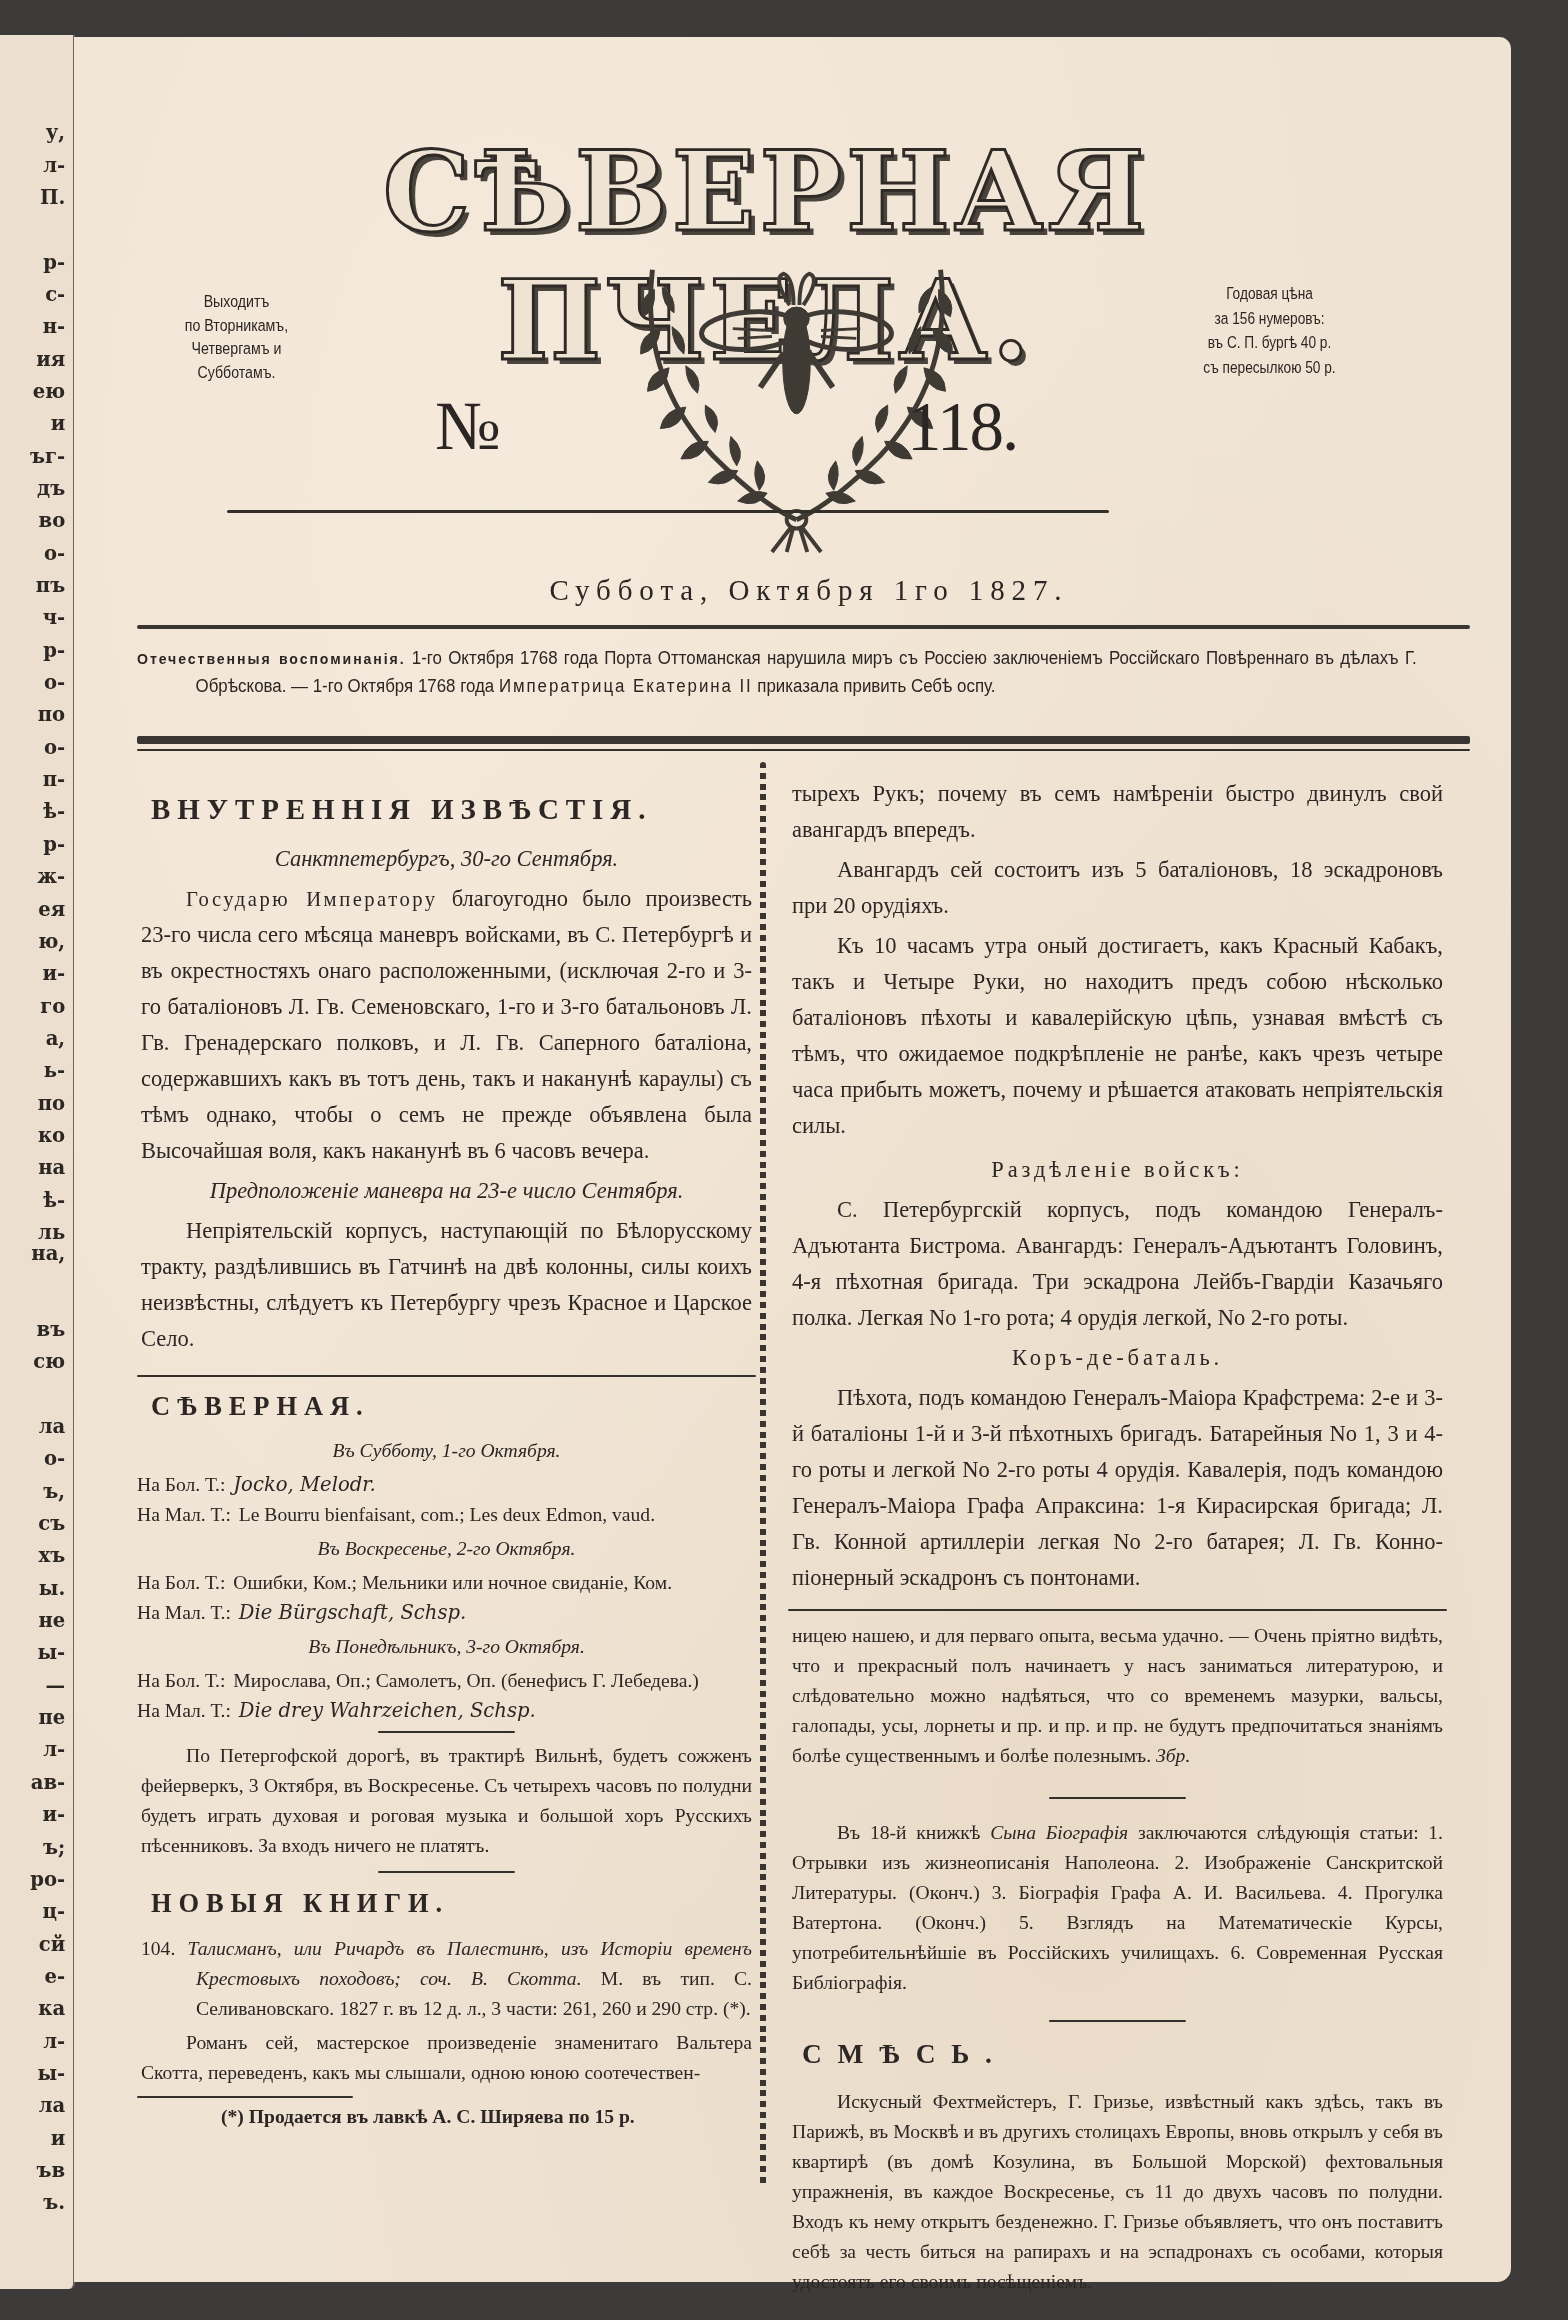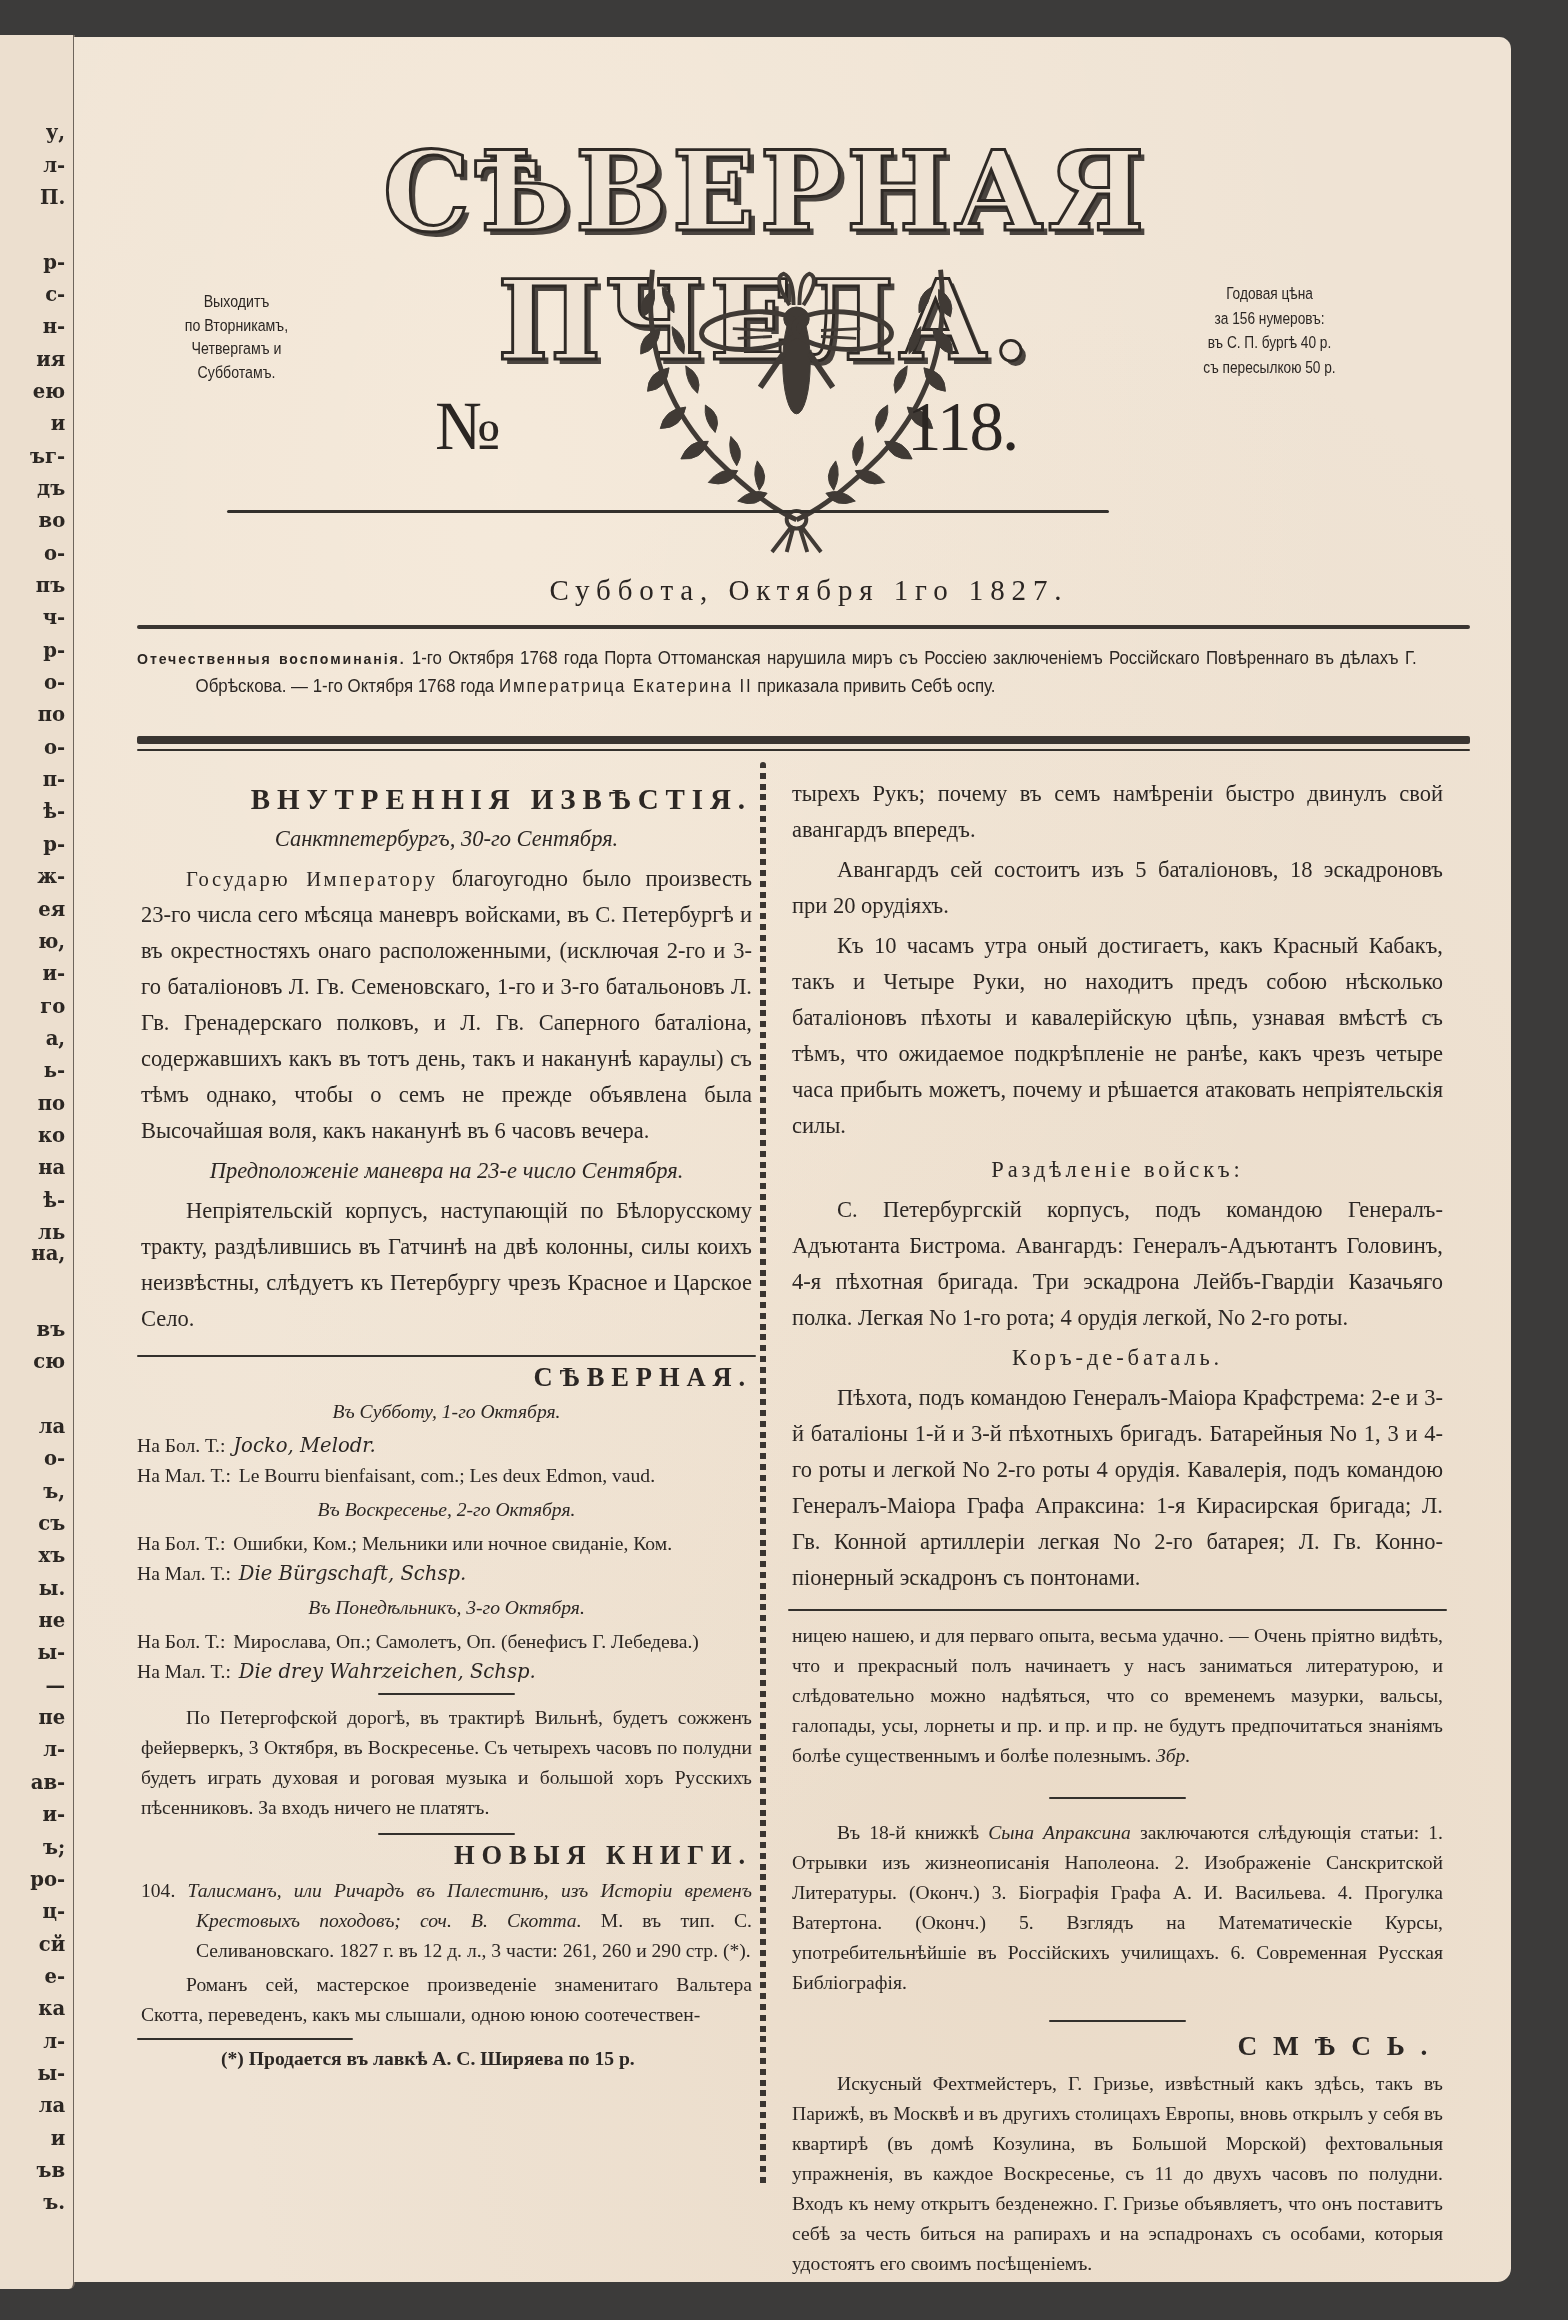--- a/index.html
+++ b/index.html
@@ -62,22 +62,22 @@
     font-family:"Liberation Sans",sans-serif; font-size:17.6px; line-height:27.4px;
     text-align:justify; transform:scaleX(.96); transform-origin:left;
   }
   .memorial .lead { letter-spacing:2px; font-weight:bold; font-size:14.7px; }
   .memorial .sp { letter-spacing:2px; }
   .memorial p { margin:0; padding-left:61px; text-indent:-61px; }
   .col { font-family:"Liberation Serif",serif; font-size:22.5px; line-height:36px; color:#2c2724; }
   .col p { margin:4px; text-align:justify; text-indent:45px; }
   .col p.noind { text-indent:0; }
   .col .hd {
-    text-align:right; text-indent:0; font-weight:bold; font-size:29px;
-    letter-spacing:6.9px; margin:4px;
+    text-align:left; text-indent:0; font-weight:bold; font-size:29px;
+    letter-spacing:6.9px; margin:14px;
   }
   .col .sub { text-align:center; font-style:italic; text-indent:0; }
   .col .spaced { text-align:center; letter-spacing:3.9px; text-indent:0; }
   .col .sc { letter-spacing:2.5px; font-size:20.6px; }
   .small { font-size:19.6px; line-height:30px; }
   .col-left { left:63px; top:740px; width:619px; }
   .col-right { left:714px; top:735px; width:659px; }
   .divider {
     left:686px; top:725px; width:5.9px; height:1426px;
     background-image:repeating-linear-gradient(180deg,#3a3531 0 5.9px, transparent 5.9px 10.8px);
@@ -279,21 +279,21 @@
     <p class="spaced" style="margin-top:7.8px;">Раздѣленіе войскъ:</p>
     <p>С. Петербургскій корпусъ, подъ командою Генералъ-Адъютанта Бистрома. Авангардъ: Генералъ-Адъютантъ Головинъ, 4-я пѣхотная бригада. Три эскадрона Лейбъ-Гвардіи Казачьяго полка. Легкая No 1-го рота; 4 орудія легкой, No 2-го роты.</p>
     <p class="spaced">Коръ-де-баталь.</p>
     <p>Пѣхота, подъ командою Генералъ-Маіора Крафстрема: 2-е и 3-й баталіоны 1-й и 3-й пѣхотныхъ бригадъ. Батарейныя No 1, 3 и 4-го роты и легкой No 2-го роты 4 орудія. Кавалерія, подъ командою Генералъ-Маіора Графа Апраксина: 1-я Кирасирская бригада; Л. Гв. Конной артиллеріи легкая No 2-го батарея; Л. Гв. Конно-піонерный эскадронъ съ понтонами.</p>
 
     <div class="rule-thin" style="margin:13.7px 0 9.8px; height:2px;"></div>
 
     <div class="small">
       <p class="noind"><span>ницею нашею, и для перваго опыта, весьма удачно. — Очень пріятно видѣть, что и прекрасный полъ начинаетъ у насъ заниматься литературою, и слѣдовательно можно надѣяться, что со временемъ мазурки, вальсы, галопады, усы, лорнеты и пр. и пр. и пр. не будутъ предпочитаться знаніямъ болѣе существеннымъ и болѣе полезнымъ.</span> <i>Збр.</i></p>
       <div class="rule-thin" style="margin:25.5px auto 19.6px; width:137px; height:2px;"></div>
-      <p><span>Въ 18-й книжкѣ </span><i>Сына Апраксина</i><span> заключаются слѣдующія статьи: 1. Отрывки изъ жизнеописанія Наполеона. 2. Изображеніе Санскритской Литературы. (Оконч.) 3. Біографія Графа А. И. Васильева. 4. Прогулка Ватертона. (Оконч.) 5. Взглядъ на Математическіе Курсы, употребительнѣйшіе въ Россійскихъ училищахъ. 6. Современная Русская Библіографія.</span></p>
+      <p><span>Въ 18-й книжкѣ </span><i>Сына Біографія</i><span> заключаются слѣдующія статьи: 1. Отрывки изъ жизнеописанія Наполеона. 2. Изображеніе Санскритской Литературы. (Оконч.) 3. Біографія Графа А. И. Васильева. 4. Прогулка Ватертона. (Оконч.) 5. Взглядъ на Математическіе Курсы, употребительнѣйшіе въ Россійскихъ училищахъ. 6. Современная Русская Библіографія.</span></p>
       <div class="rule-thin" style="margin:21.6px auto 5.9px; width:137px; height:2px;"></div>
       <p class="hd" style="font-size:27.4px; line-height:37px; letter-spacing:15.7px;">СМѢСЬ.</p>
       <p>Искусный Фехтмейстеръ, Г. Гризье, извѣстный какъ здѣсь, такъ въ Парижѣ, въ Москвѣ и въ другихъ столицахъ Европы, вновь открылъ у себя въ квартирѣ (въ домѣ Козулина, въ Большой Морской) фехтовальныя упражненія, въ каждое Воскресенье, съ 11 до двухъ часовъ по полудни. Входъ къ нему открытъ безденежно. Г. Гризье объявляетъ, что онъ поставитъ себѣ за честь биться на рапирахъ и на эспадронахъ съ особами, которыя удостоятъ его своимъ посѣщеніемъ.</p>
     </div>
   </div>
 
 </div>
 
 
 </body></html>

